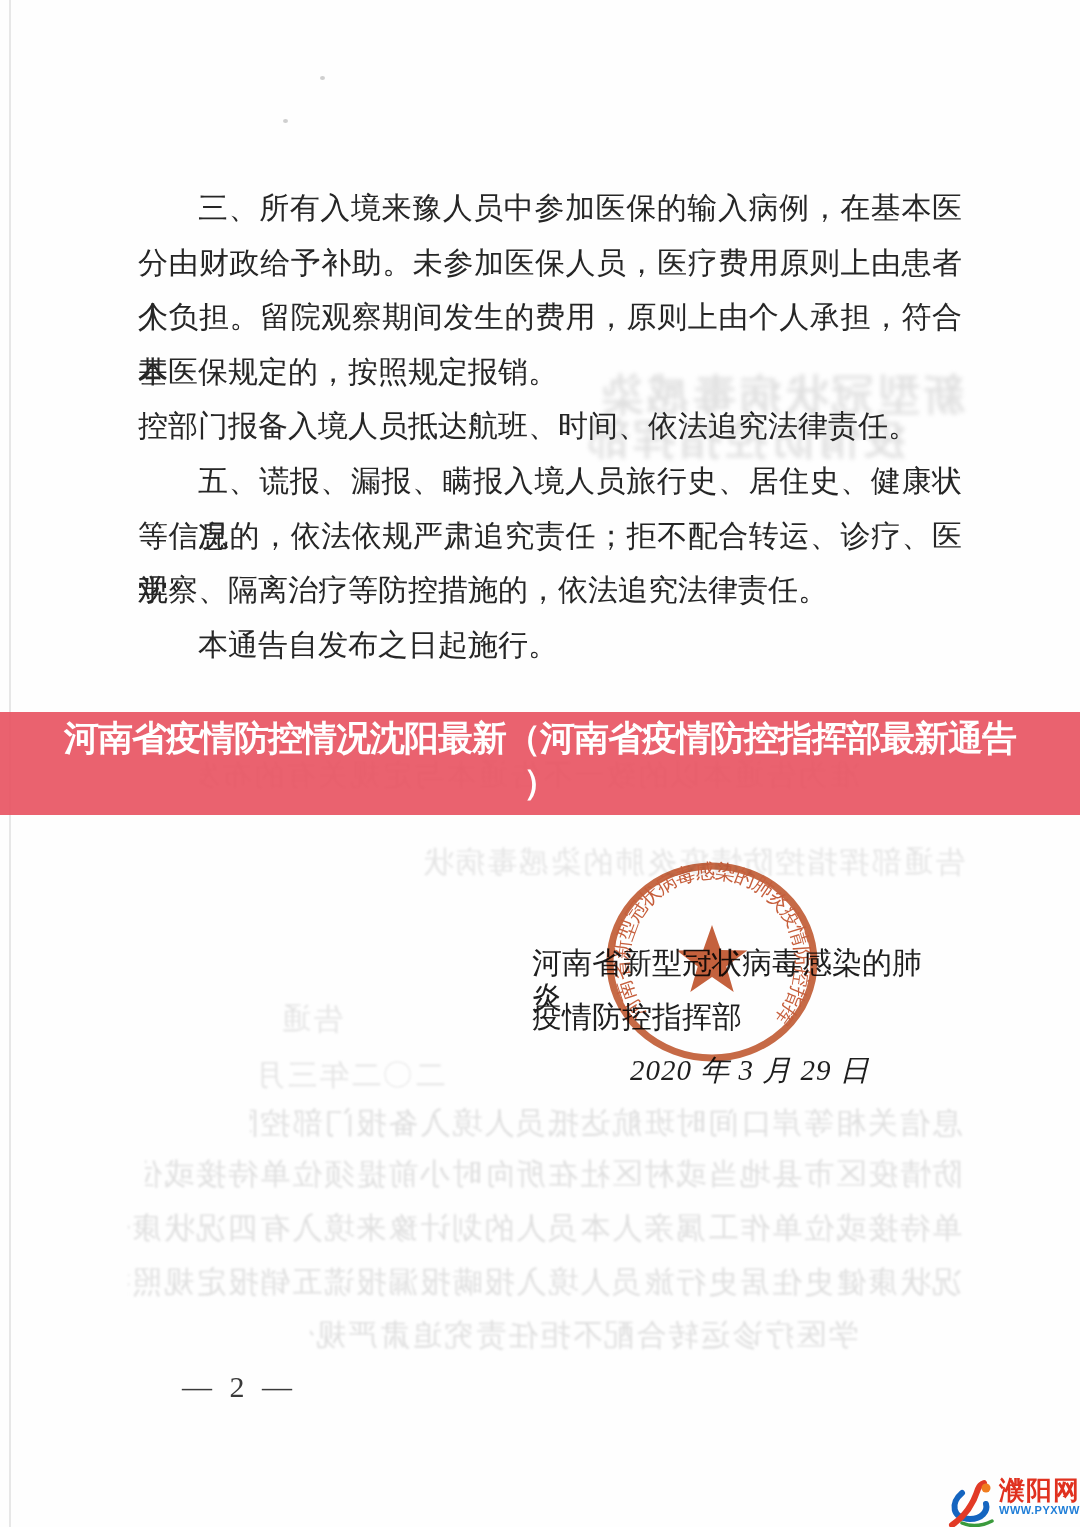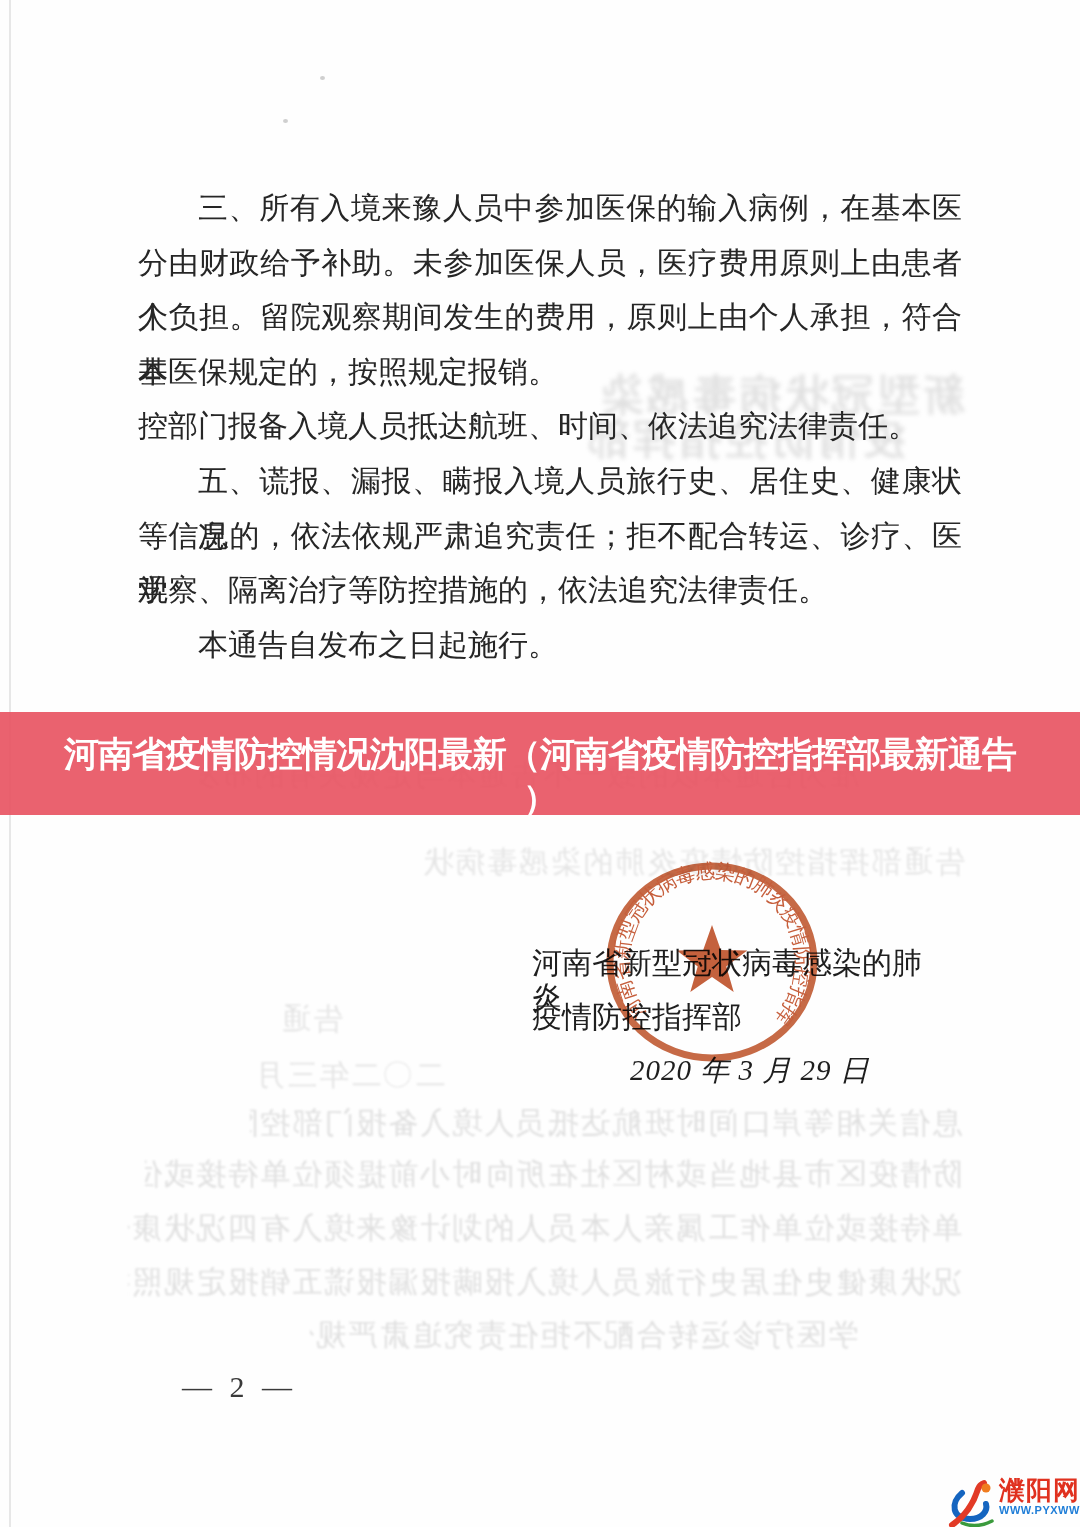--- a/index.html
+++ b/index.html
@@ -35,21 +35,21 @@
   .sig-date{position:absolute;left:630px;top:1051px;z-index:3;color:#1e1e1e;
     font-size:29px;letter-spacing:1px;white-space:nowrap;font-style:italic;}
 
   
   .seal{position:absolute;left:590px;top:845px;z-index:3;mix-blend-mode:multiply;opacity:.92;}
 
   
   .banner{position:absolute;left:0;top:712px;width:1080px;height:103px;z-index:4;
     background:rgba(232,81,95,0.90);
     display:flex;flex-direction:column;align-items:center;justify-content:flex-start;
-    padding-top:20px;box-sizing:border-box;}
+    padding-top:4px;box-sizing:border-box;}
   .banner .t{font-family:"Liberation Sans","DejaVu Sans",sans-serif;
     font-weight:bold;color:#ffffff;font-size:35px;line-height:44px;
     letter-spacing:-1px;white-space:nowrap;text-align:center;}
 
   
   .pageno{position:absolute;left:182px;top:1370px;z-index:5;color:#3a3a3a;
     font-size:30px;letter-spacing:5px;white-space:nowrap;}
   .logo{position:absolute;left:948px;top:1477px;z-index:5;display:flex;align-items:flex-start;}
   .logo-text{margin-left:3px;display:flex;flex-direction:column;}
   .logo-name{font-family:"Liberation Sans","DejaVu Sans",sans-serif;font-weight:bold;

